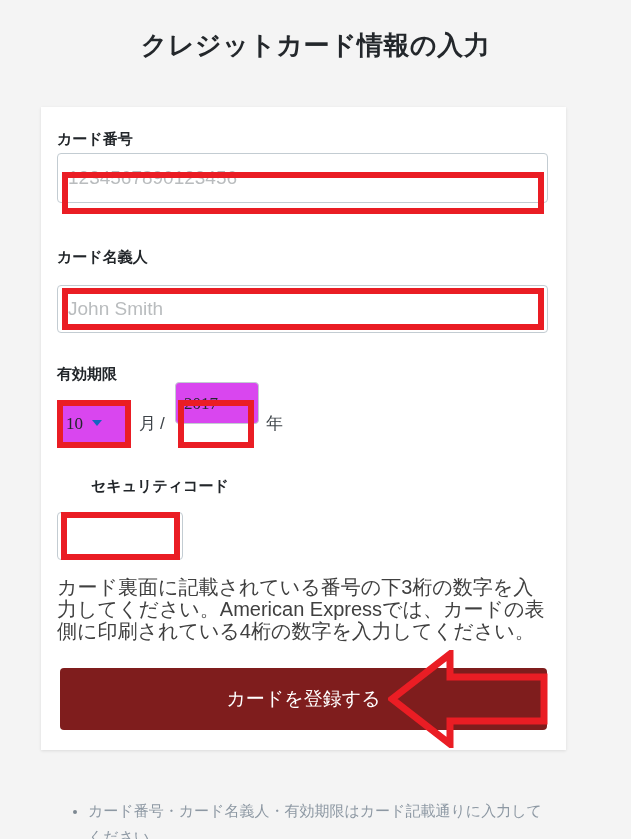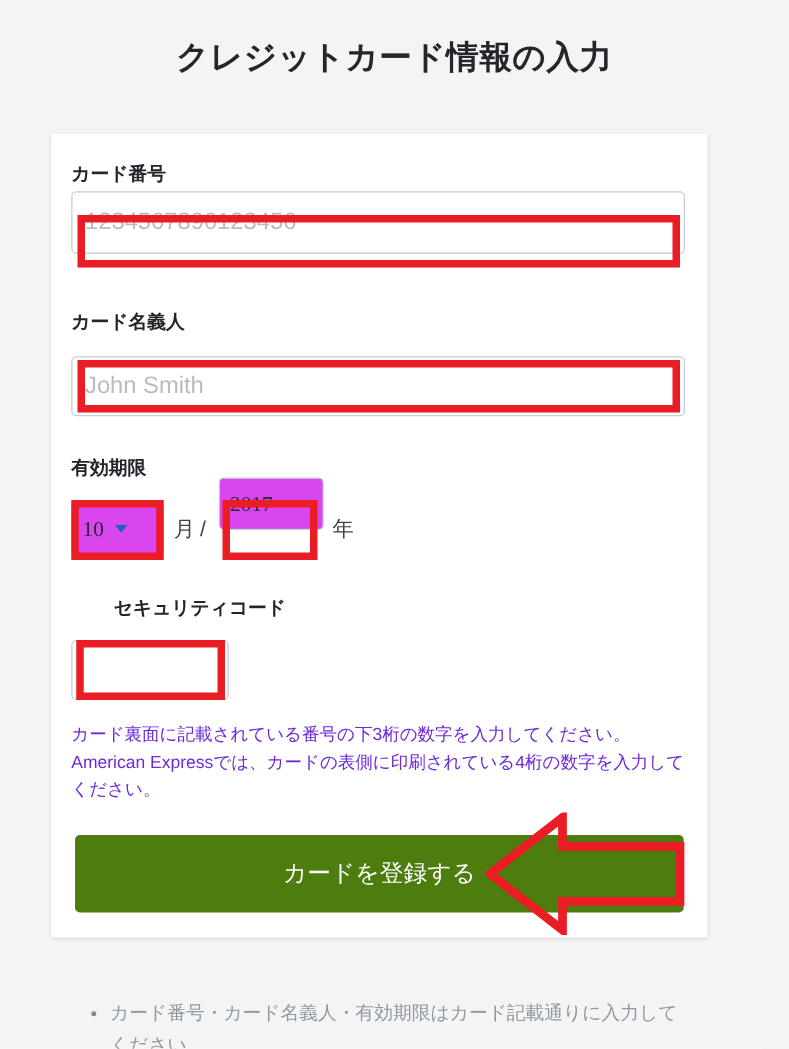--- a/index.html
+++ b/index.html
@@ -112,31 +112,31 @@
   
   #label-seccode { left: 57px; top: 477px; margin-left: 34px; }
   #input-seccode {
     left: 57px; top: 512px; width: 126px; height: 48px;
   }
   .helper-text {
     position: absolute;
     left: 57px;
     top: 576px;
     width: 495px;
-    font-size: 14px;
+    font-size: 20px;
     line-height: 22px;
-    color: #6d28d9;
+    color: #404040;
   }
   .submit-button {
     position: absolute;
     left: 60px;
     top: 668px;
     width: 487px;
     height: 62px;
-    background: #4d7c0f;
+    background: #7f1d1d;
     border: none;
     border-radius: 4px;
     color: #ffffff;
     font-size: 19px;
     font-family: "Liberation Sans", "DejaVu Sans", sans-serif;
     cursor: pointer;
   }
   
   .footer-note {
     position: absolute;

